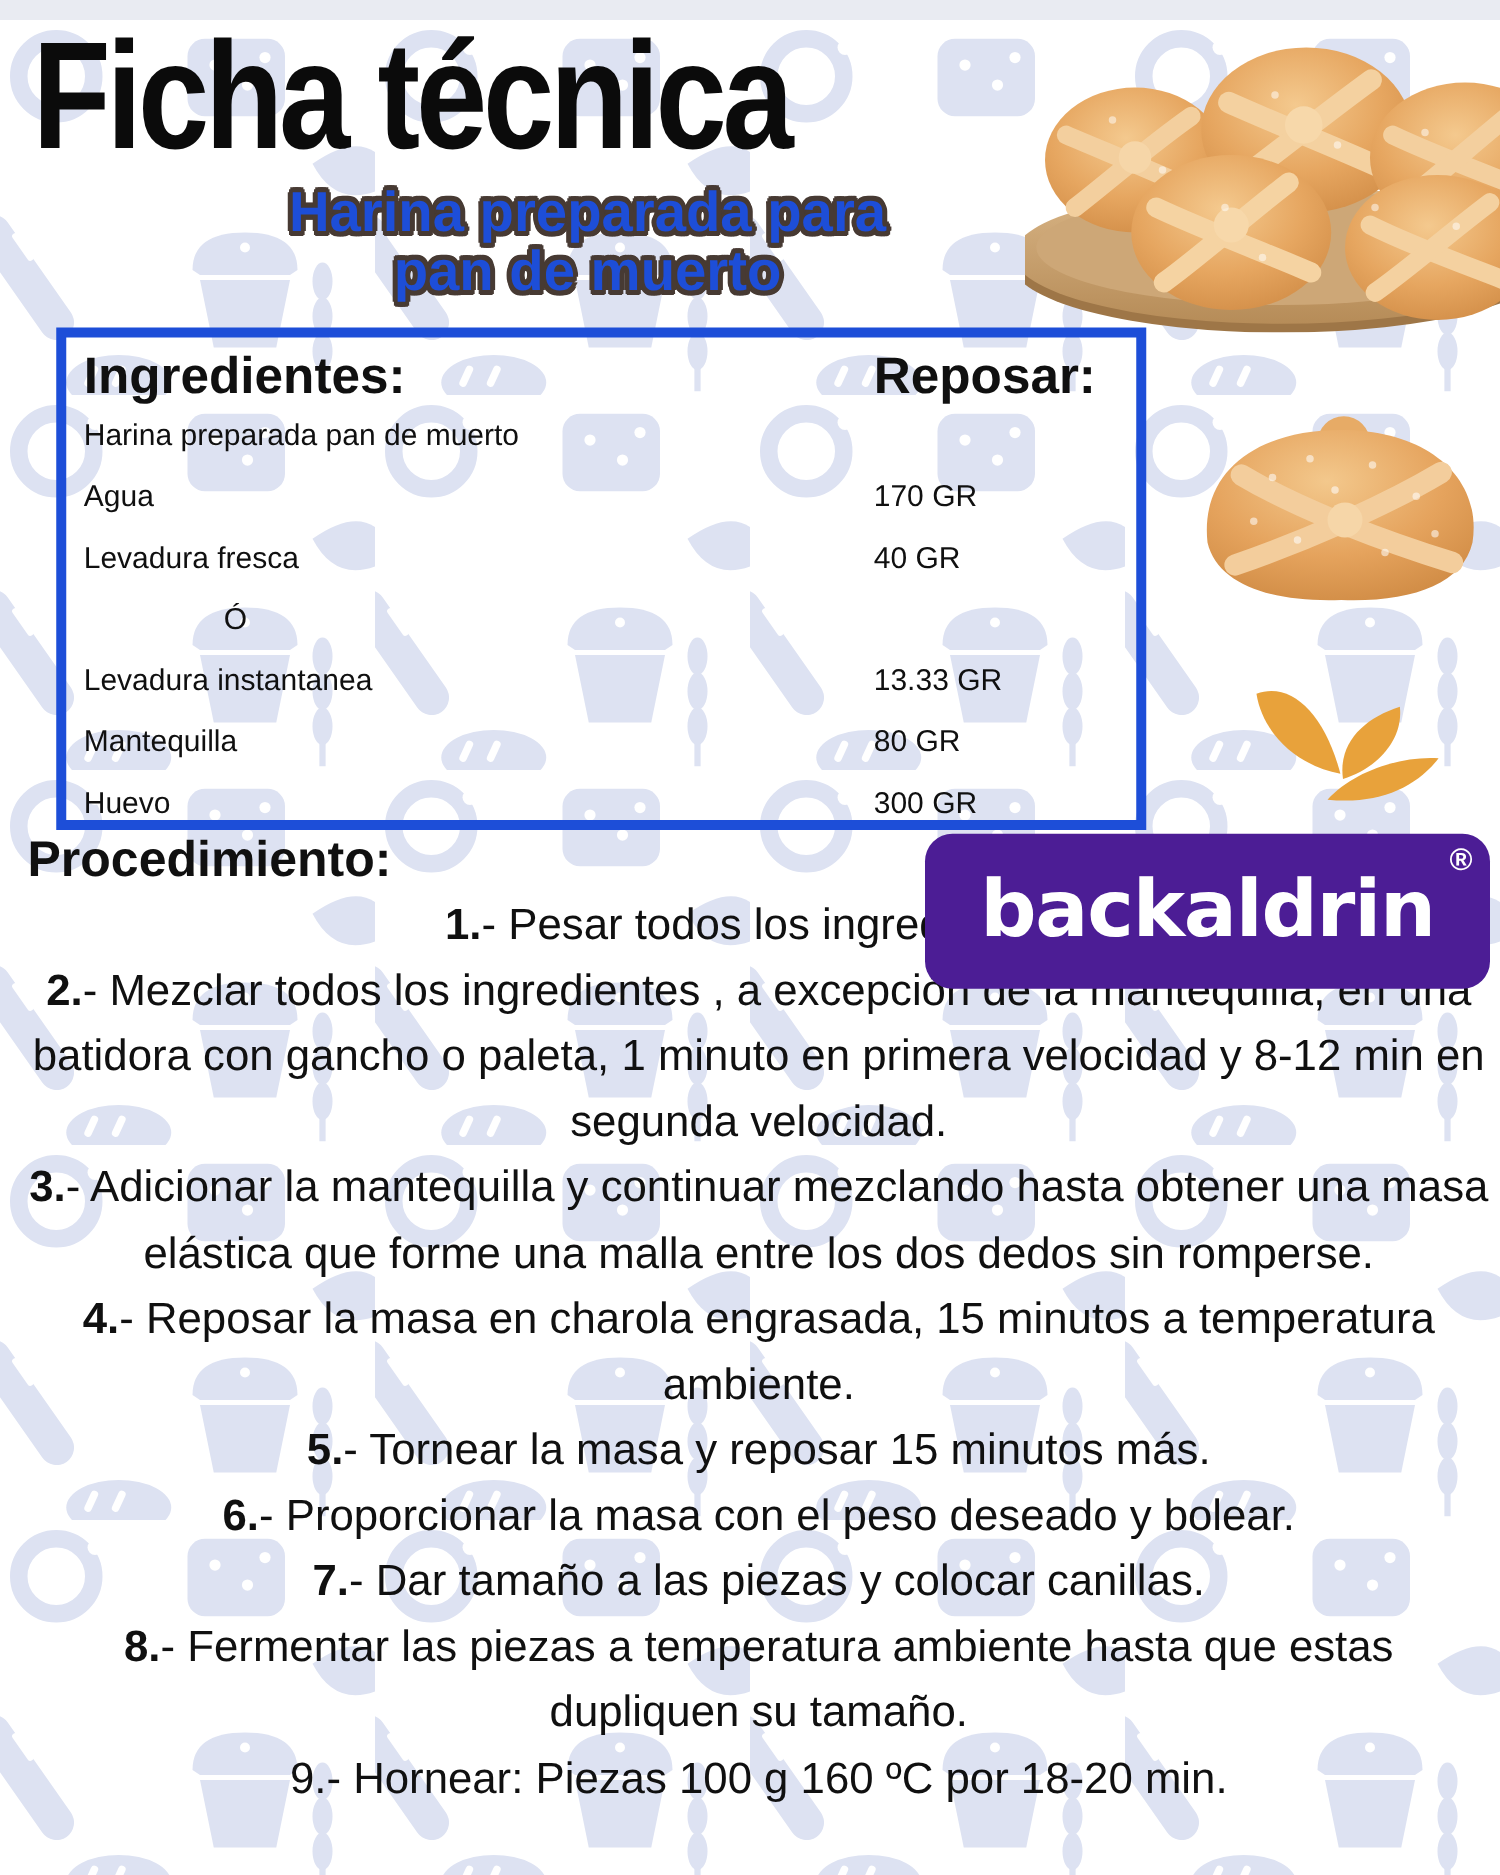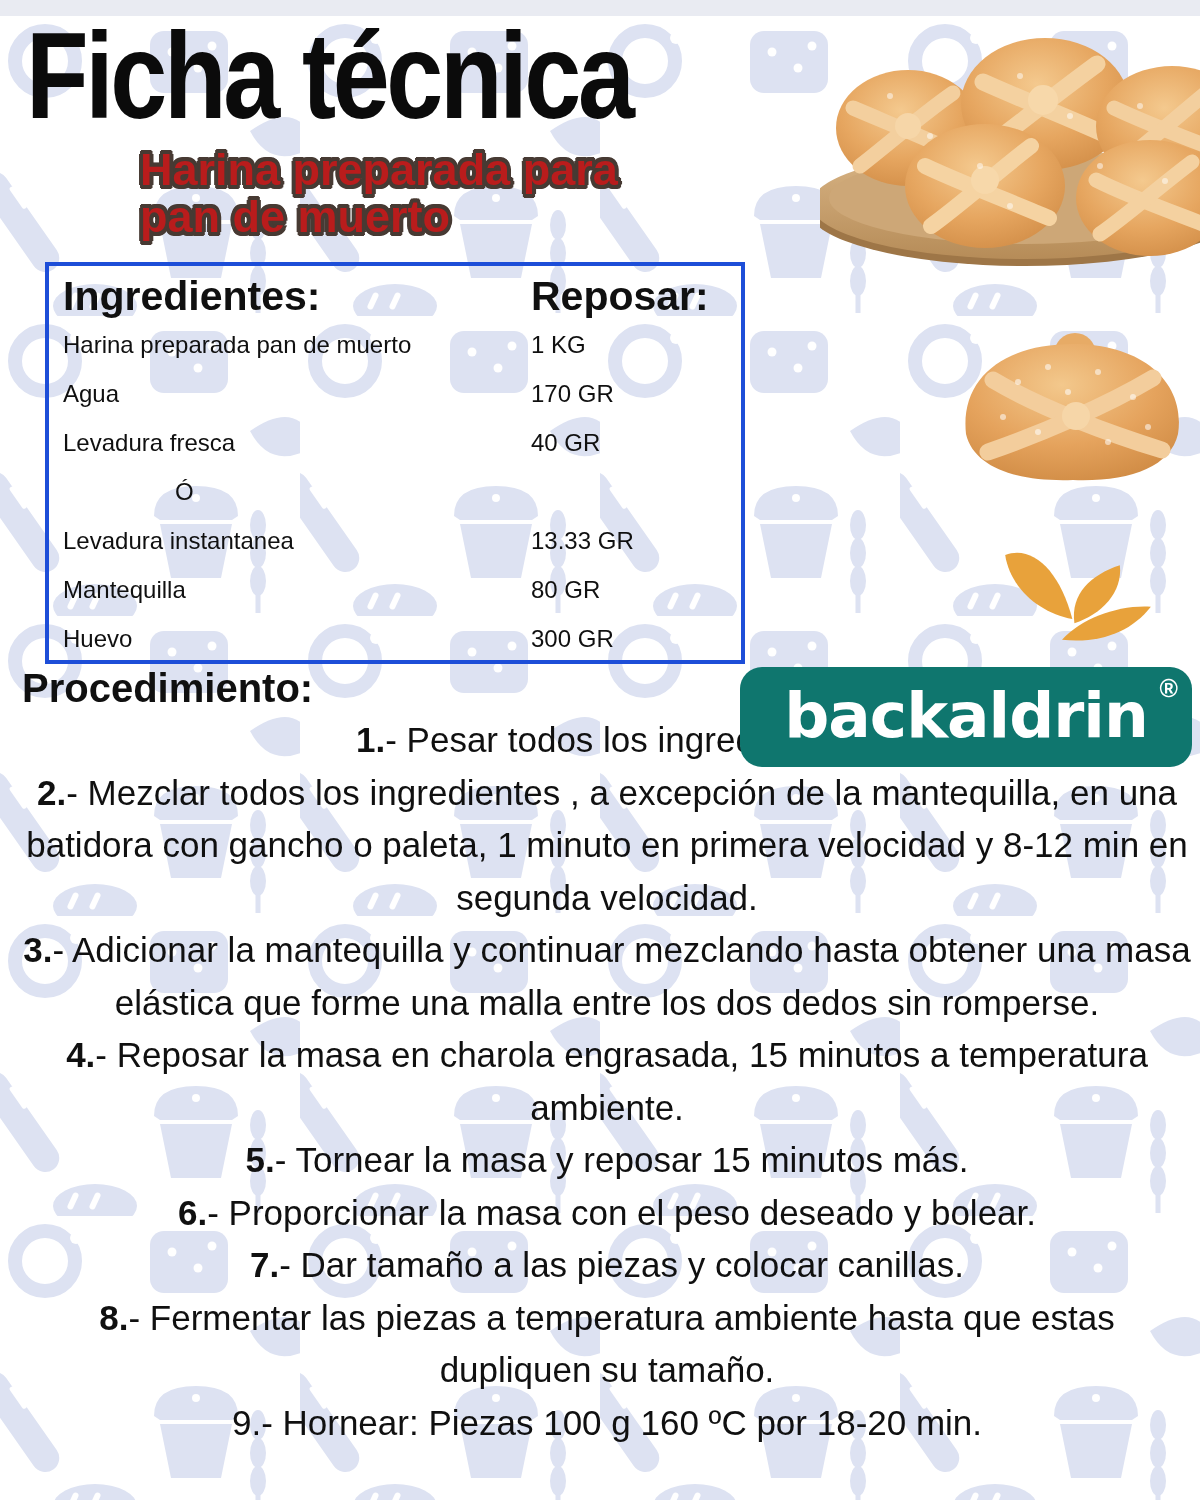--- a/index.html
+++ b/index.html
@@ -10,45 +10,45 @@
   }
   .bg{position:absolute;inset:0;z-index:0;}
   
   .title{
     position:absolute;left:26px;top:-6px;z-index:3;
     font-size:122px;font-weight:800;letter-spacing:-4px;line-height:132px;
     color:#0b0b0b;transform:scaleX(.84);transform-origin:left top;white-space:nowrap;
   }
   .subtitle{
     position:absolute;left:140px;top:130px;width:660px;z-index:3;
-    text-align:left;font-size:45px;font-weight:800;line-height:47px;
-    color:#b91c1c;letter-spacing:0px;
+    text-align:center;font-size:45px;font-weight:800;line-height:47px;
+    color:#1d4ed8;letter-spacing:0px;
     text-shadow:4px 0 0 #473a33,-4px 0 0 #473a33,0 4px 0 #473a33,0 -4px 0 #473a33,
       3px 3px 0 #473a33,-3px 3px 0 #473a33,3px -3px 0 #473a33,-3px -3px 0 #473a33,
       2px 4px 0 #473a33,-2px 4px 0 #473a33,2px -4px 0 #473a33,-2px -4px 0 #473a33;
   }
   
   .ing-table{
-    position:absolute;left:45px;top:246px;width:700px;height:402px;z-index:3;
-    border:4px solid #1d4ed8;box-sizing:border-box;padding:5px 10px 0 14px;
+    position:absolute;left:45px;top:246px;width:872px;height:402px;z-index:3;
+    border:8px solid #1d4ed8;box-sizing:border-box;padding:5px 10px 0 14px;
   }
   .row{display:grid;grid-template-columns:1fr 200px;height:49px;align-items:center;}
   .row .cell{font-size:24px;line-height:46px;white-space:nowrap;}
   .row.head .cell{font-size:41px;font-weight:800;}
   .row.divider .cell{padding-left:112px;}
   
   .procedure{position:absolute;left:22px;top:646px;width:1170px;z-index:3;}
   .proc-heading{font-size:40px;font-weight:800;line-height:52px;}
   .step{font-size:35px;line-height:52.5px;text-align:center;}
   .step .num{font-weight:800;}
   .step.light .num{font-weight:400;}
   
   .logo{
-    position:absolute;left:740px;top:651px;width:452px;height:100px;z-index:4;
-    background:#0f766e;border-radius:22px;display:flex;align-items:center;justify-content:center;
+    position:absolute;left:740px;top:651px;width:452px;height:124px;z-index:4;
+    background:#4c1d95;border-radius:22px;display:flex;align-items:center;justify-content:center;
   }
   .logo .word{
     color:#ffffff;font-size:63px;font-weight:800;letter-spacing:-1px;
     font-family:"DejaVu Sans","Liberation Sans",sans-serif;transform:translateY(-2px);
   }
   .logo .reg{position:absolute;top:7px;right:14px;color:#ffffff;font-size:25px;font-weight:700;}
   
   .photo-plate{position:absolute;left:820px;top:0;width:380px;height:250px;z-index:2;}
   .photo-single{position:absolute;left:948px;top:296px;width:250px;height:190px;z-index:2;}
   .wheat{position:absolute;left:1000px;top:528px;width:155px;height:115px;z-index:2;}
@@ -193,21 +193,20 @@
     </g>
   </svg>
 
   <div class="ing-table">
     <div class="row head">
       <div class="cell">Ingredientes:</div>
       <div class="cell">Reposar:</div>
     </div>
     <div class="row">
       <div class="cell">Harina preparada pan de muerto</div>
-      <div class="cell">1 KG</div>
     </div>
     <div class="row">
       <div class="cell">Agua</div>
       <div class="cell">170 GR</div>
     </div>
     <div class="row">
       <div class="cell">Levadura fresca</div>
       <div class="cell">40 GR</div>
     </div>
     <div class="row divider">

